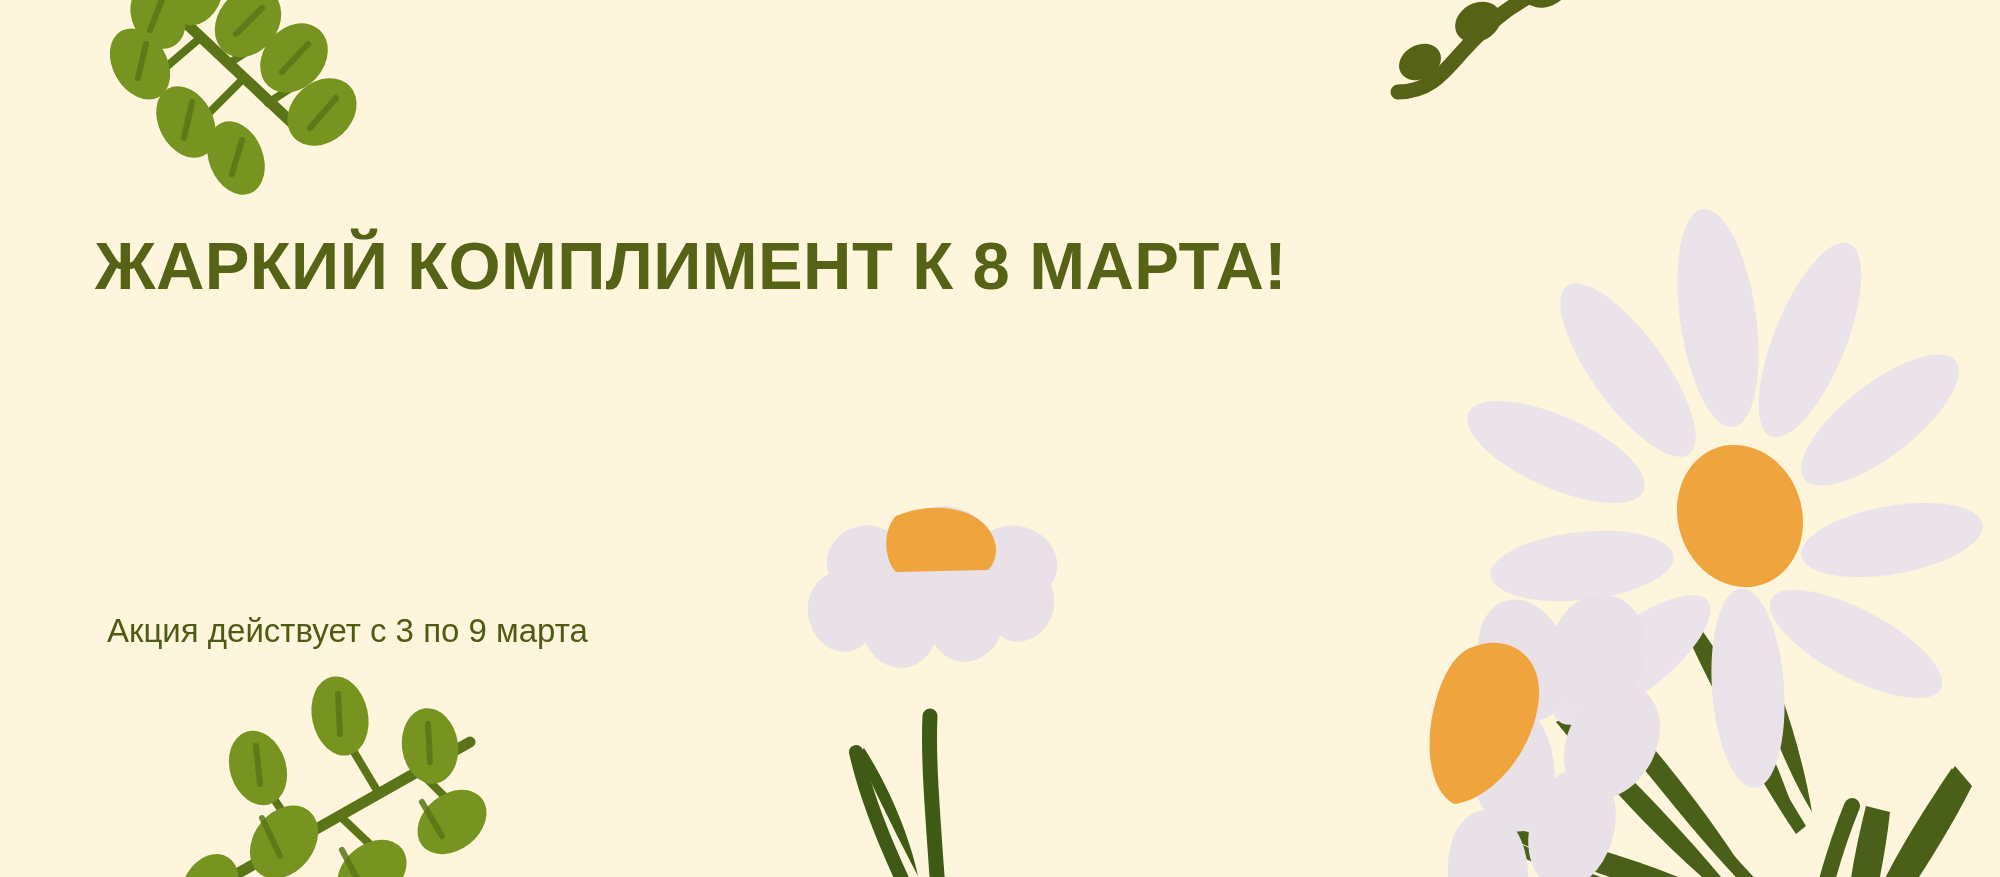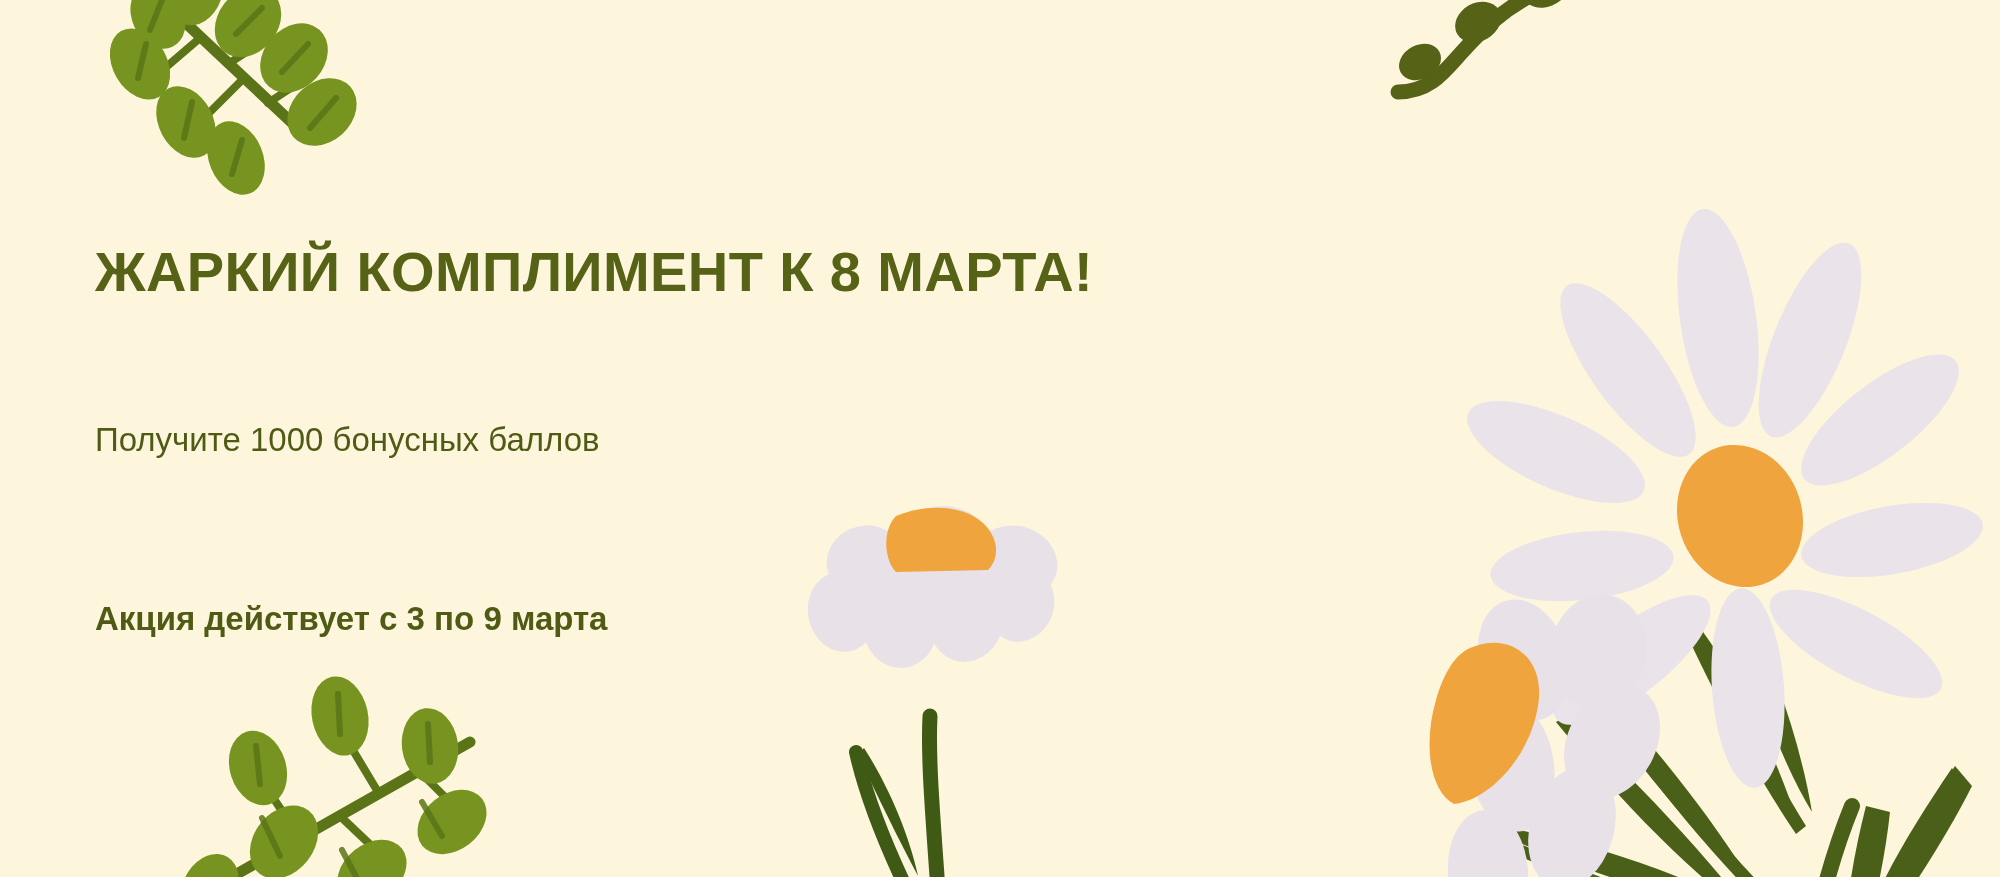--- a/index.html
+++ b/index.html
@@ -31,24 +31,24 @@
   
   .text-block {
     position: absolute;
     left: 95px;
     top: 0;
     width: 1000px;
     z-index: 5;
   }
   .headline {
     position: absolute;
-    top: 244px;
+    top: 232px;
     left: 0;
     margin: 0;
-    font-size: 56px;
+    font-size: 67px;
     line-height: 1.0;
     font-weight: bold;
     letter-spacing: 0.4px;
     color: #566215;
     white-space: nowrap;
   }
   .body-para {
     position: absolute;
     top: 415px;
     left: 0;
@@ -59,24 +59,24 @@
     color: #4F5B14;
   }
   .body-para .line {
     display: block;
     white-space: nowrap;
   }
   .validity {
     position: absolute;
     top: 596px;
     left: 0;
-    margin: 0;
+    margin: 12px;
     font-size: 33px;
     line-height: 1.4;
-    font-weight: bold;
+    font-weight: normal;
     color: #4F5B14;
     white-space: nowrap;
   }
 </style>
 </head>
 <body>
 
 <div id="banner">
 
   <svg class="art" viewBox="0 0 2000 877" xmlns="http://www.w3.org/2000/svg">
@@ -212,20 +212,19 @@
       <path d="M896 516 C930 502 968 506 986 526 C1000 542 998 560 988 570 L896 572 C884 560 882 530 896 516 Z" fill="#EFA43E"></path>
     </g>
 
   </svg>
 
   <div class="text-block">
 
     <h1 class="headline">ЖАРКИЙ КОМПЛИМЕНТ К 8 МАРТА!</h1>
 
     <p class="body-para">
-      <span class="line">Получите 1000 бонусных баллов</span>
     </p>
 
     <p class="validity">Акция действует с 3 по 9 марта</p>
 
   </div>
 
 </div>
 
 </body></html>

